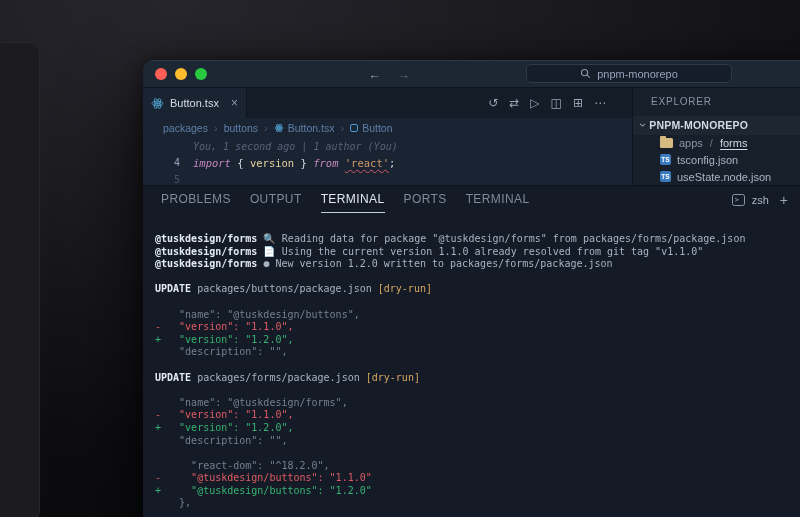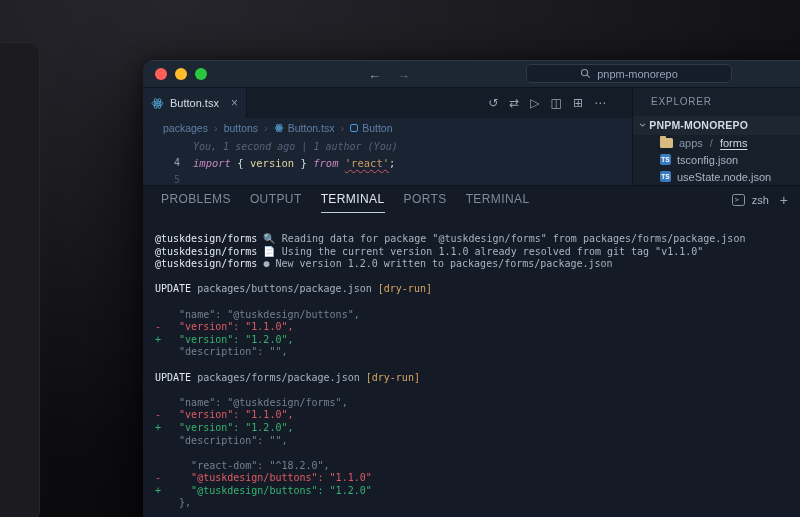--- a/index.html
+++ b/index.html
@@ -56,21 +56,21 @@
   .panel{flex:1;background:#141b27;border-top:1px solid #0c121c;display:flex;flex-direction:column;min-height:0}
   .panel-header{height:27px;flex:none;display:flex;align-items:center;padding-left:18px;position:relative}
   .panel-tabs{display:flex;gap:19px;height:100%;align-items:stretch}
   .ptab{font-size:12px;letter-spacing:.4px;color:#7f8a9b;display:flex;align-items:center;border-bottom:1px solid transparent}
   .ptab.active{color:#e1e8f1;border-bottom-color:#c3cdd9}
   .panel-actions{position:absolute;right:55px;top:0;height:27px;display:flex;align-items:center;gap:7px;color:#9aa5b5}
   .termicon{width:13px;height:12px;border:1px solid #8a95a5;border-radius:2.5px;font-size:7px;display:inline-flex;align-items:center;padding-left:2px;color:#aab4c2;font-family:"DejaVu Sans Mono",monospace}
   .shell{font-size:11px;color:#aab4c2}
   .plus{font-size:14px;color:#9aa5b5;margin-left:4px}
   .terminal{flex:1;padding:20px 12px 0;font-family:"DejaVu Sans Mono",monospace;font-size:10px;line-height:12.6px;white-space:pre;overflow:hidden;color:#aeb7c6}
-  .c-b{color:#e3eaf3;font-weight:normal}
+  .c-b{color:#e3eaf3;font-weight:bold}
   .c-d{color:#a9b2c1}
   .c-dim{color:#757f91}
   .c-r{color:#df5b63}
   .c-g{color:#38b270}
   .c-y{color:#d7a65f}
 </style>
 </head>
 <body>
 
 <div class="bg">

